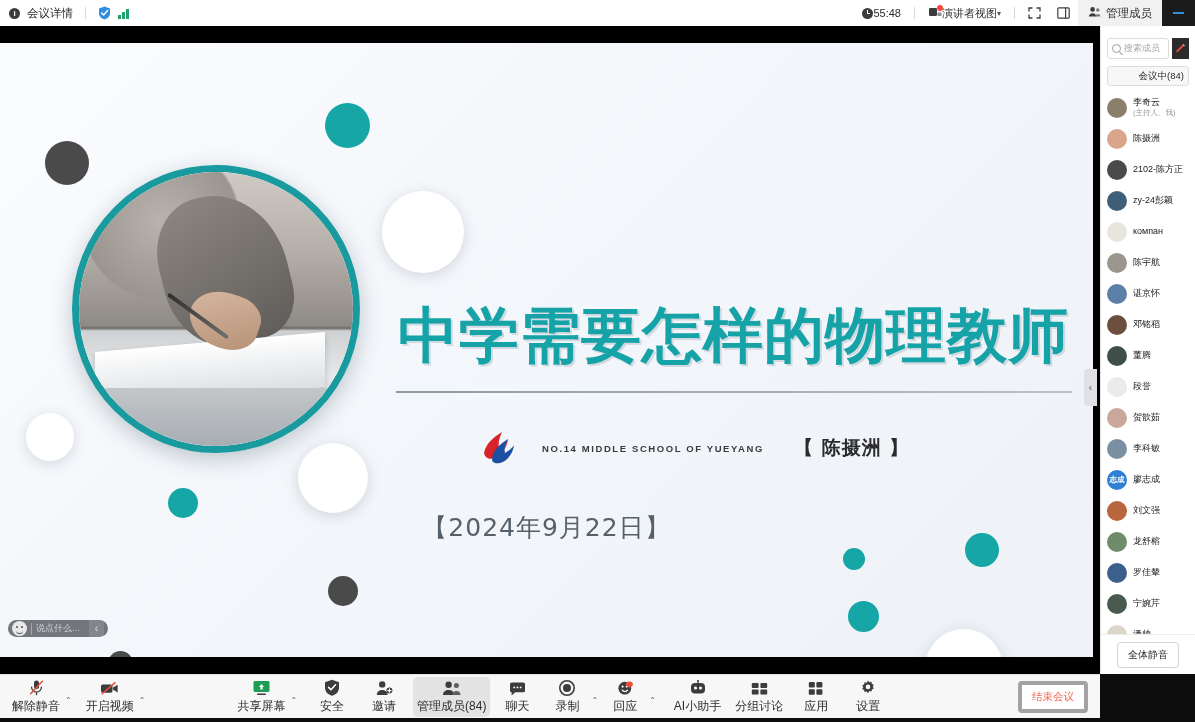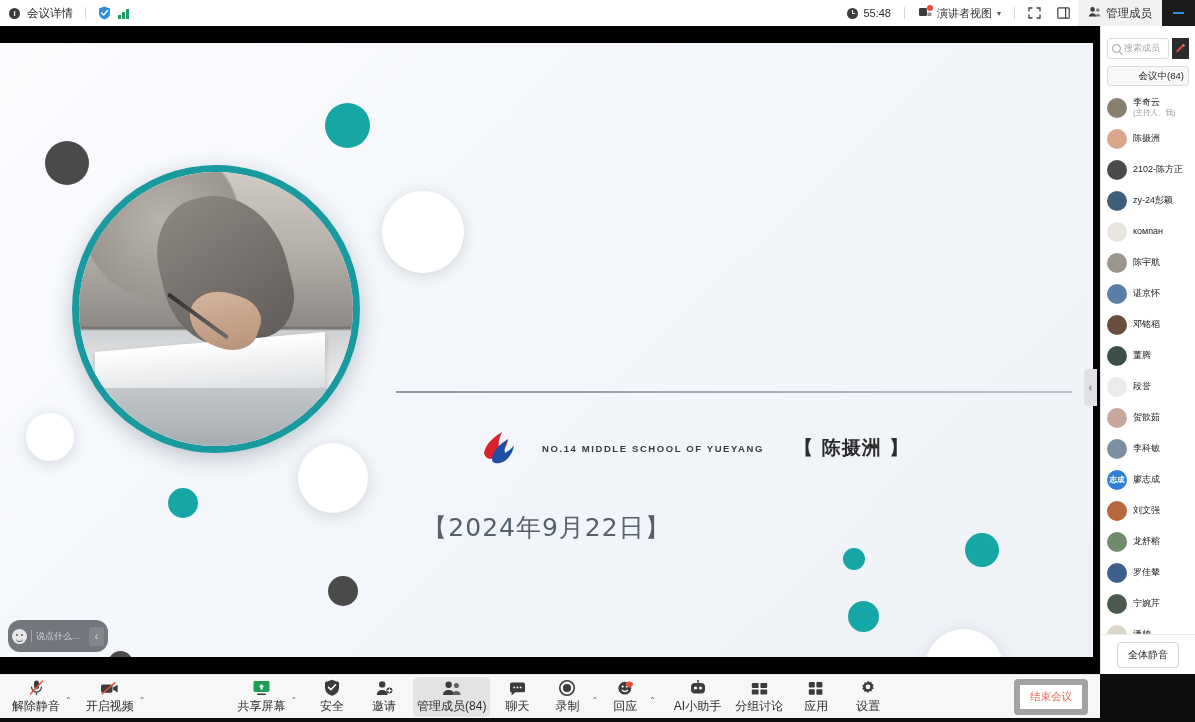--- a/index.html
+++ b/index.html
@@ -24,21 +24,21 @@
   }
   .tb-label { font-size: 11.5px; color: #2b2b2b; }
   .tb-div { width: 1px; height: 12px; background: #d8d8d8; margin: 0 5px; }
   .shield-ok { width: 13px; height: 14px; }
   .bars { display: flex; align-items: flex-end; gap: 1.5px; height: 11px; }
   .bars i { display: block; width: 2.5px; background: #22a06b; }
   .bars i:nth-child(1){height:4px;} .bars i:nth-child(2){height:7px;}
   .bars i:nth-child(3){height:10px;}
 
   .tb-right { margin-left: auto; display: flex; align-items: center; height: 26px; }
-  .tb-group { display: flex; align-items: center; gap: 5px; padding: 0 8px; font-size: 11px; }
+  .tb-group { display: flex; align-items: center; padding: 0 8px; font-size: 11px; }
   .clock-ic { width: 11px; height: 11px; border-radius: 50%; background: #3c3c3c; position: relative; }
   .clock-ic::after{ content:""; position:absolute; left:5px; top:2.5px; width:1px; height:4px; background:#fff; }
   .clock-ic::before{ content:""; position:absolute; left:5px; top:5.5px; width:3px; height:1px; background:#fff; }
   .spk-ic { position: relative; width: 14px; height: 14px; }
   .spk-dot { position:absolute; right:-1px; top:-1px; width:6px; height:6px; border-radius:50%; background:#f5483b; }
   .caret { font-size: 8px; color: #555; }
   .sq-ic { width: 13px; height: 12px; }
   .tb-manage {
     display:flex; align-items:center; gap:5px; padding: 0 10px; height: 26px;
     background: #f1f1f1; font-size: 11.5px;
@@ -128,21 +128,21 @@
     font-family: "DejaVu Sans","Liberation Sans", sans-serif; margin-left: 14px;
   }
   .slide-date {
     position: absolute; left: 0; top: 468px; width: 1093px; text-align: center;
     font-size: 25px; color: #56606b; letter-spacing: 1px;
     font-family: "DejaVu Sans","Liberation Sans", sans-serif;
   }
 
   
   .chat-pill {
-    position: absolute; left: 8px; top: 577px; width: 100px; height: 32px;
+    position: absolute; left: 8px; top: 577px; width: 100px; height: 17px;
     background: rgba(78,82,88,.78); border-radius: 12px; display: flex; align-items: center;
     gap: 0; padding: 0 4px;
   }
   .smiley {
     width: 15px; height: 15px; border-radius: 50%; background: #e9e9e9; position: relative; flex: none;
   }
   .smiley::before { content:""; position:absolute; left:4px; top:5px; width:2px; height:2px; border-radius:50%; background:#555; box-shadow:5px 0 0 #555; }
   .smiley::after { content:""; position:absolute; left:4px; top:9px; width:7px; height:3px; border-bottom:1.5px solid #555; border-radius:0 0 7px 7px; }
   .pill-div { width:1px; height:12px; background: rgba(255,255,255,.35); margin: 0 4px; }
   .pill-ph { font-size: 9px; color: #d6d8da; flex: 1; white-space: nowrap; overflow: hidden; }
@@ -213,21 +213,21 @@
     display: flex; flex-direction: column; align-items: center; justify-content: center;
     min-width: 46px; height: 40px; gap: 2px; padding: 0 4px; border-radius: 5px;
   }
   .tool.sel { background: #e3e3e3; }
   .tool-ic { height: 17px; display:flex; align-items:flex-end; justify-content:center; }
   .tool-lb { font-size: 12px; color: #2e2e2e; white-space: nowrap; }
   .tool-group { display: flex; align-items: center; }
   .chev { font-size: 8px; color: #666; margin-left: 1px; margin-top: 8px; }
   .tb-spacer { flex: 1; }
   .btn-end {
-    border: 6px solid #a3a3a3; border-radius: 4px; background: #fff;
+    border: 4px solid #a3a3a3; border-radius: 4px; background: #fff;
     color: #f2634d; font-size: 10.5px; padding: 5px 10px; margin-right: 12px; white-space: nowrap;
   }
   .bottombar {
     position: absolute; left: 0; top: 718px; width: 1195px; height: 4px; background: #0d0d0d;
   }
 </style>
 </head>
 <body>
 
 <div class="app">
@@ -319,20 +319,21 @@
       <div class="photo-wrap">
         <div class="photo">
           <div class="ph-arm"></div>
           <div class="ph-book"></div>
           <div class="ph-hand"></div>
           <div class="ph-pen"></div>
           <div class="ph-desk"></div>
         </div>
       </div>
 
+      <div class="slide-title">中学需要怎样的物理教师</div>
       <div class="title-rule"></div>
 
       <div class="brand-row">
         <div class="brand-logo">
           <svg width="48" height="38" viewBox="0 0 48 38">
             <path d="M6 24c2-10 10-16 18-21-3 7-4 11-3 15 4-2 7-5 9-8-1 9-7 16-14 19-4 2-9 0-10-5z" fill="#d8232a"></path>
             <path d="M14 30c1-9 8-15 16-20-3 6-4 10-3 14 4-2 7-5 9-8-1 9-7 16-14 18-4 1-8 0-8-4z" fill="#1d50a2"></path>
           </svg>
         </div>
         <div class="brand-name">

